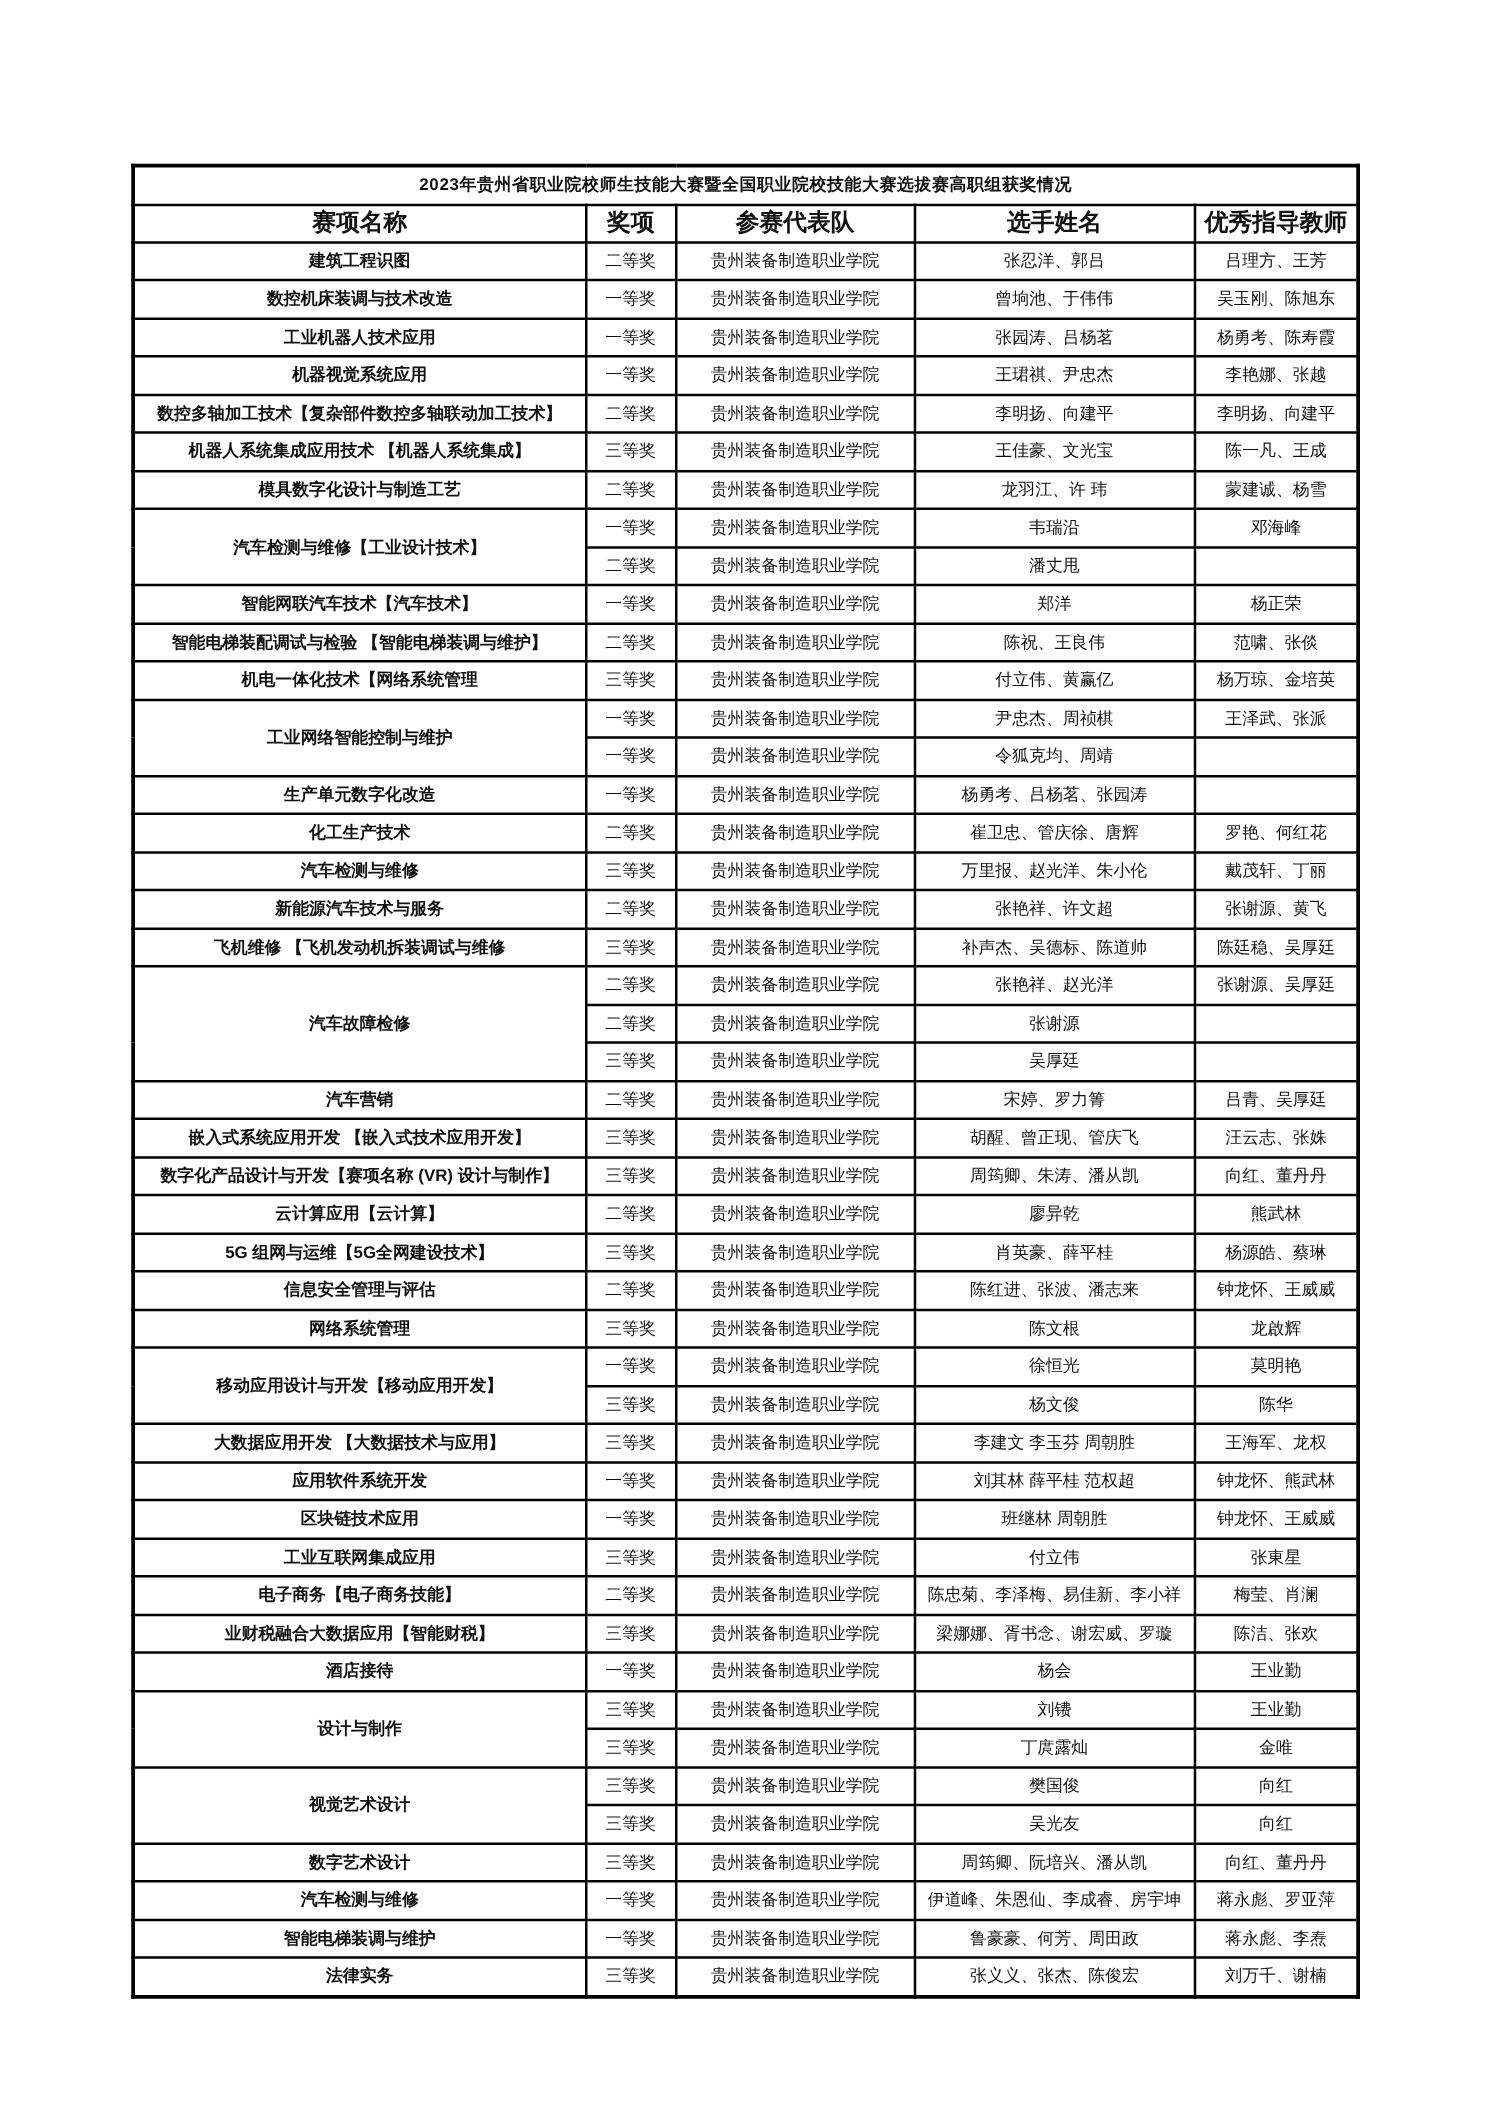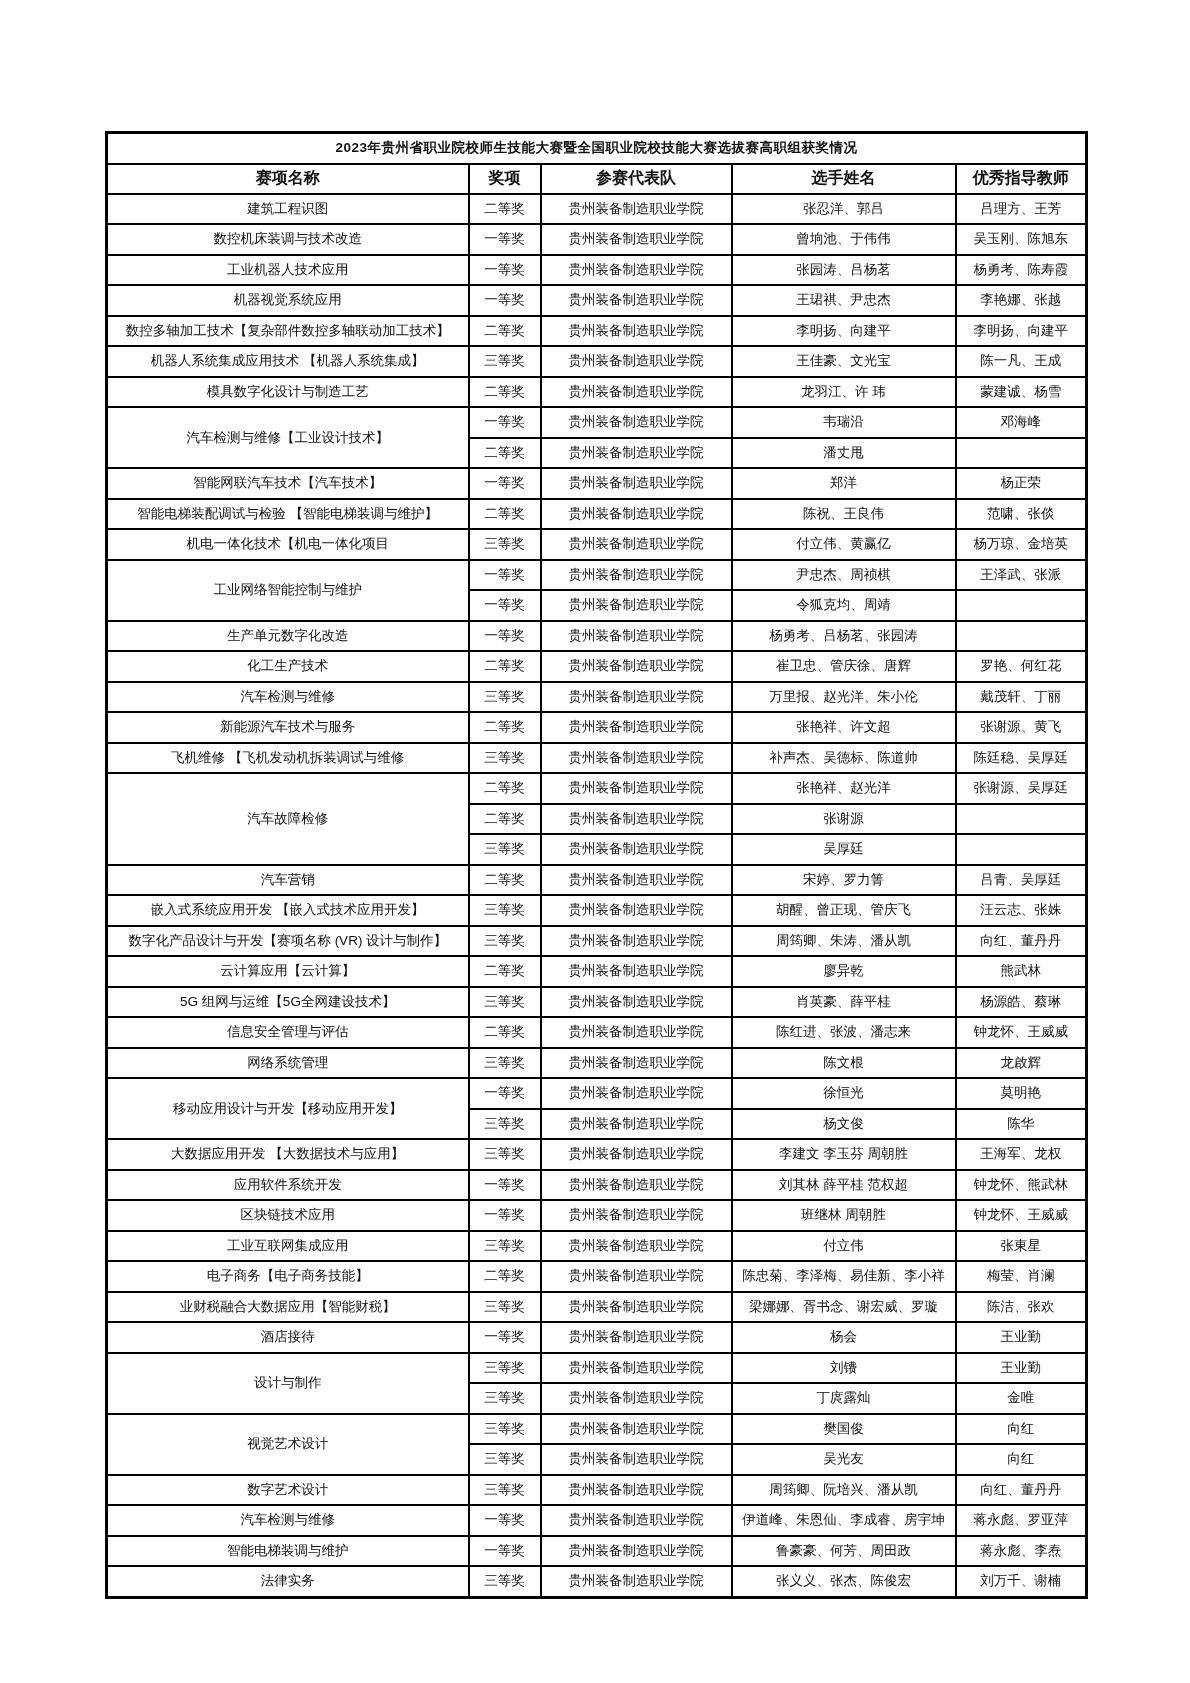--- a/index.html
+++ b/index.html
@@ -36,26 +36,26 @@
     overflow: hidden;
     word-break: break-all;
   }
   th.title-cell {
     font-size: 17px;
     font-weight: bold;
     height: 33px;
     letter-spacing: 0.5px;
   }
   tr.header-row th {
-    font-size: 16px;
+    font-size: 19px;
     font-weight: bold;
     height: 26px;
   }
   td.event {
-    font-weight: normal;
+    font-weight: bold;
     font-size: 13.5px;
   }
 </style>
 </head>
 <body>
 
 <div class="page">
   <table class="awards">
     <colgroup>
       <col style="width:362px">
@@ -147,21 +147,21 @@
           <td>杨正荣</td>
         </tr>
         <tr>
           <td class="event" rowspan="1">智能电梯装配调试与检验 【智能电梯装调与维护】</td>
           <td>二等奖</td>
           <td>贵州装备制造职业学院</td>
           <td>陈祝、王良伟</td>
           <td>范啸、张倓</td>
         </tr>
         <tr>
-          <td class="event" rowspan="1">机电一体化技术【机电一体化项目</td>
+          <td class="event" rowspan="1">机电一体化技术【网络系统管理</td>
           <td>三等奖</td>
           <td>贵州装备制造职业学院</td>
           <td>付立伟、黄赢亿</td>
           <td>杨万琼、金培英</td>
         </tr>
         <tr>
           <td class="event" rowspan="2">工业网络智能控制与维护</td>
           <td>一等奖</td>
           <td>贵州装备制造职业学院</td>
           <td>尹忠杰、周祯棋</td>

